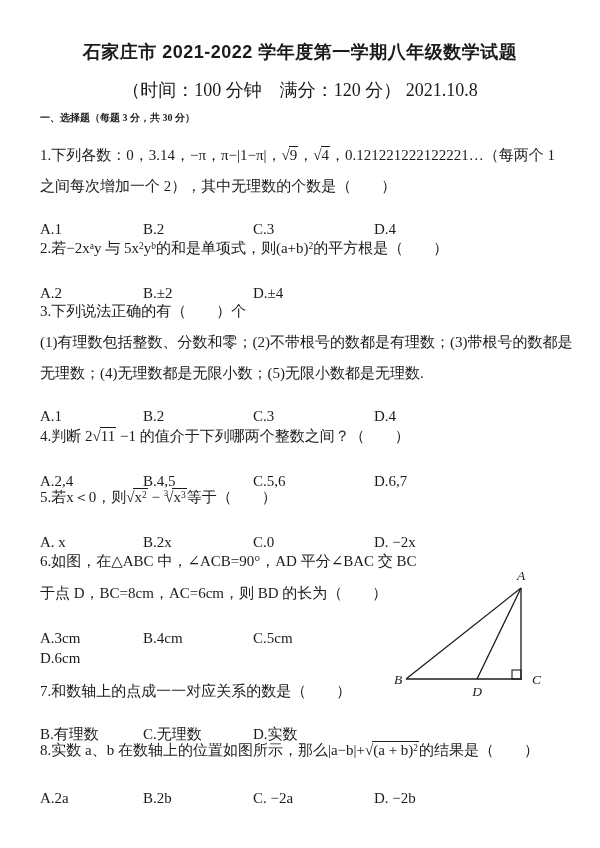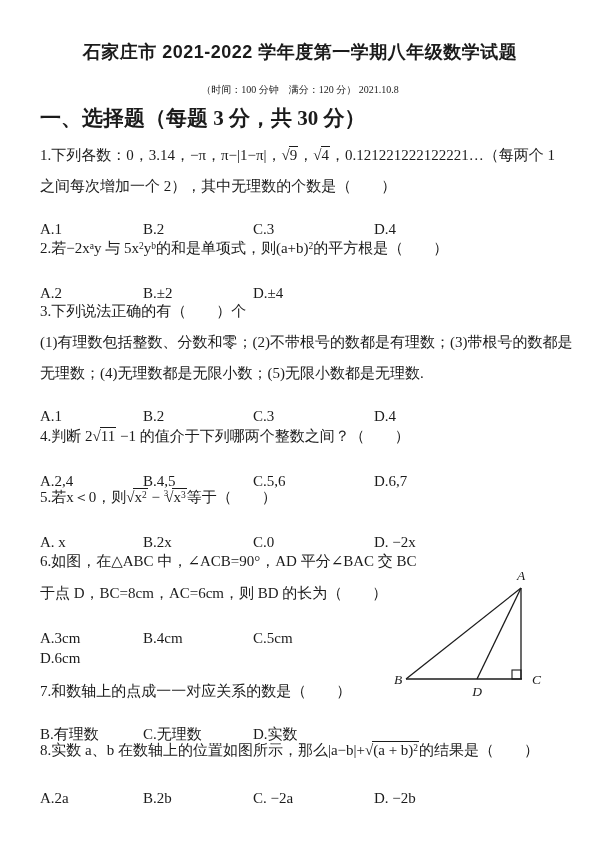--- a/index.html
+++ b/index.html
@@ -10,22 +10,22 @@
   }
   .line{
     position:absolute;left:40px;font-size:15px;white-space:nowrap;
     line-height:20px;
   }
   .center{left:0;right:0;text-align:center;}
   .title{
     font-family:"Liberation Sans","DejaVu Sans",sans-serif;
     font-size:18px;font-weight:bold;letter-spacing:0.5px;
   }
-  .info{font-size:10px;}
-  .section{font-weight:bold;font-size:21px;}
+  .info{font-size:18px;}
+  .section{font-weight:bold;font-size:10px;}
   .opts{
     position:absolute;left:40px;display:grid;
     grid-template-columns:103px 110px 121px auto;
     font-size:15px;line-height:20px;white-space:nowrap;margin-top:12px;
   }
   .sq{white-space:nowrap;}
   .rad{
     display:inline-block;border-top:1px solid #1b1b1b;
     line-height:17px;margin-left:-1px;padding:0 1px;
   }

